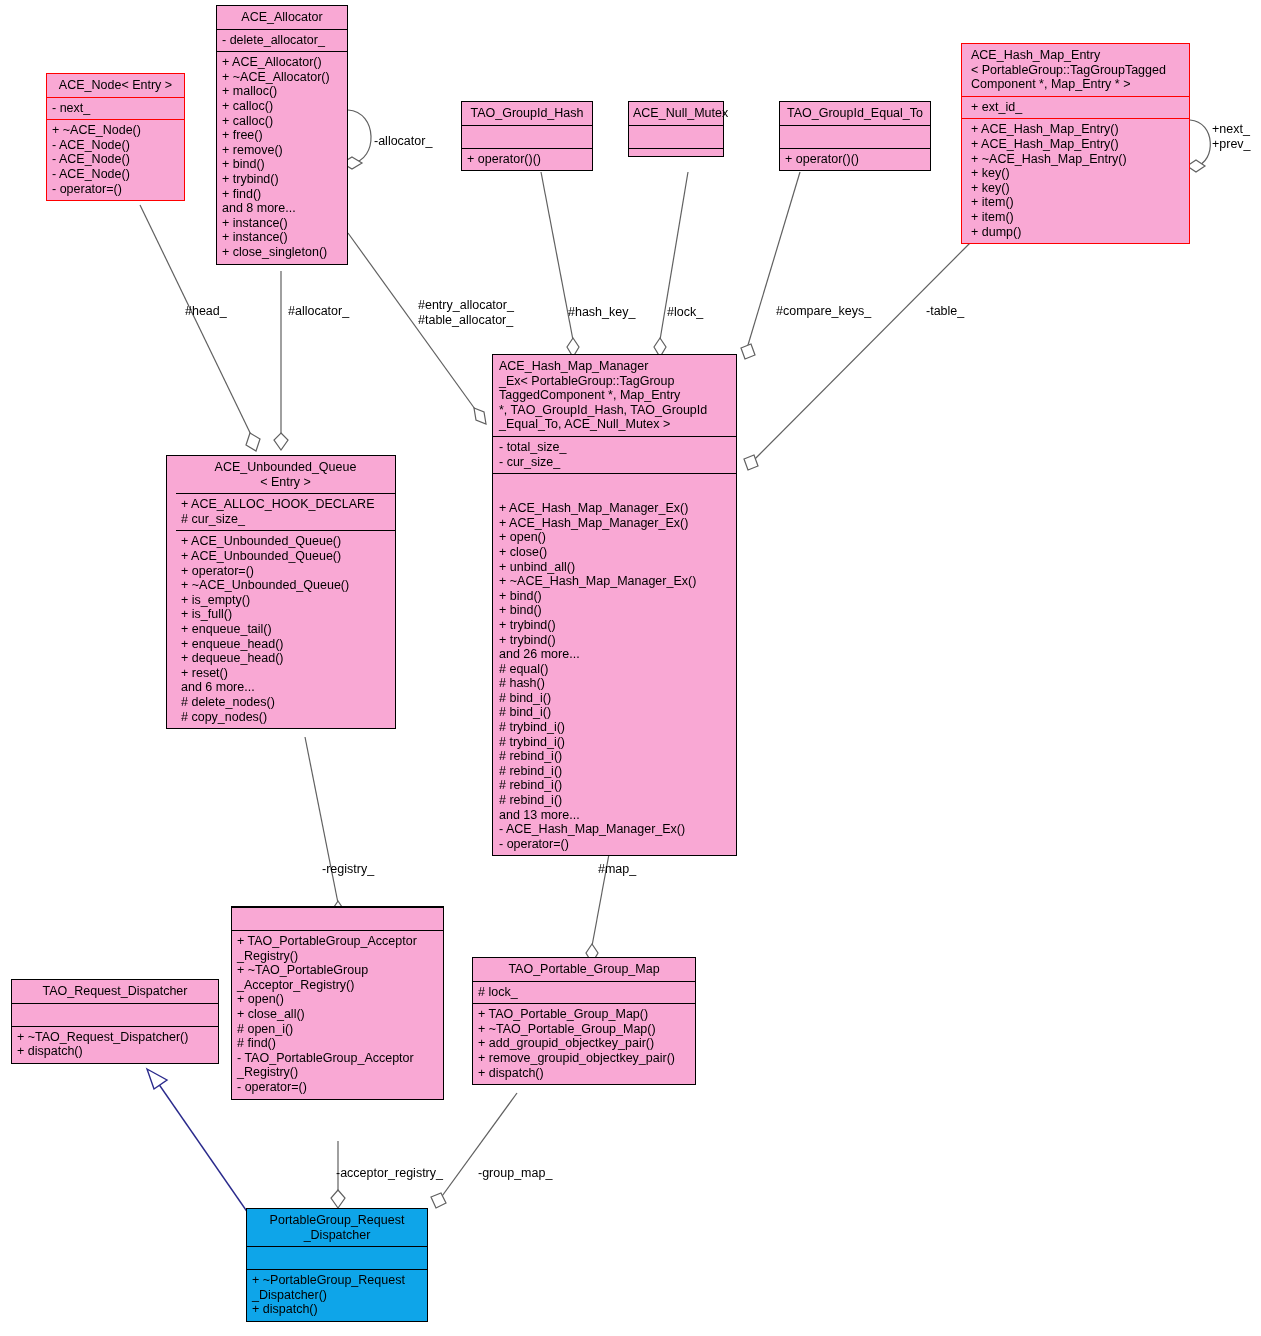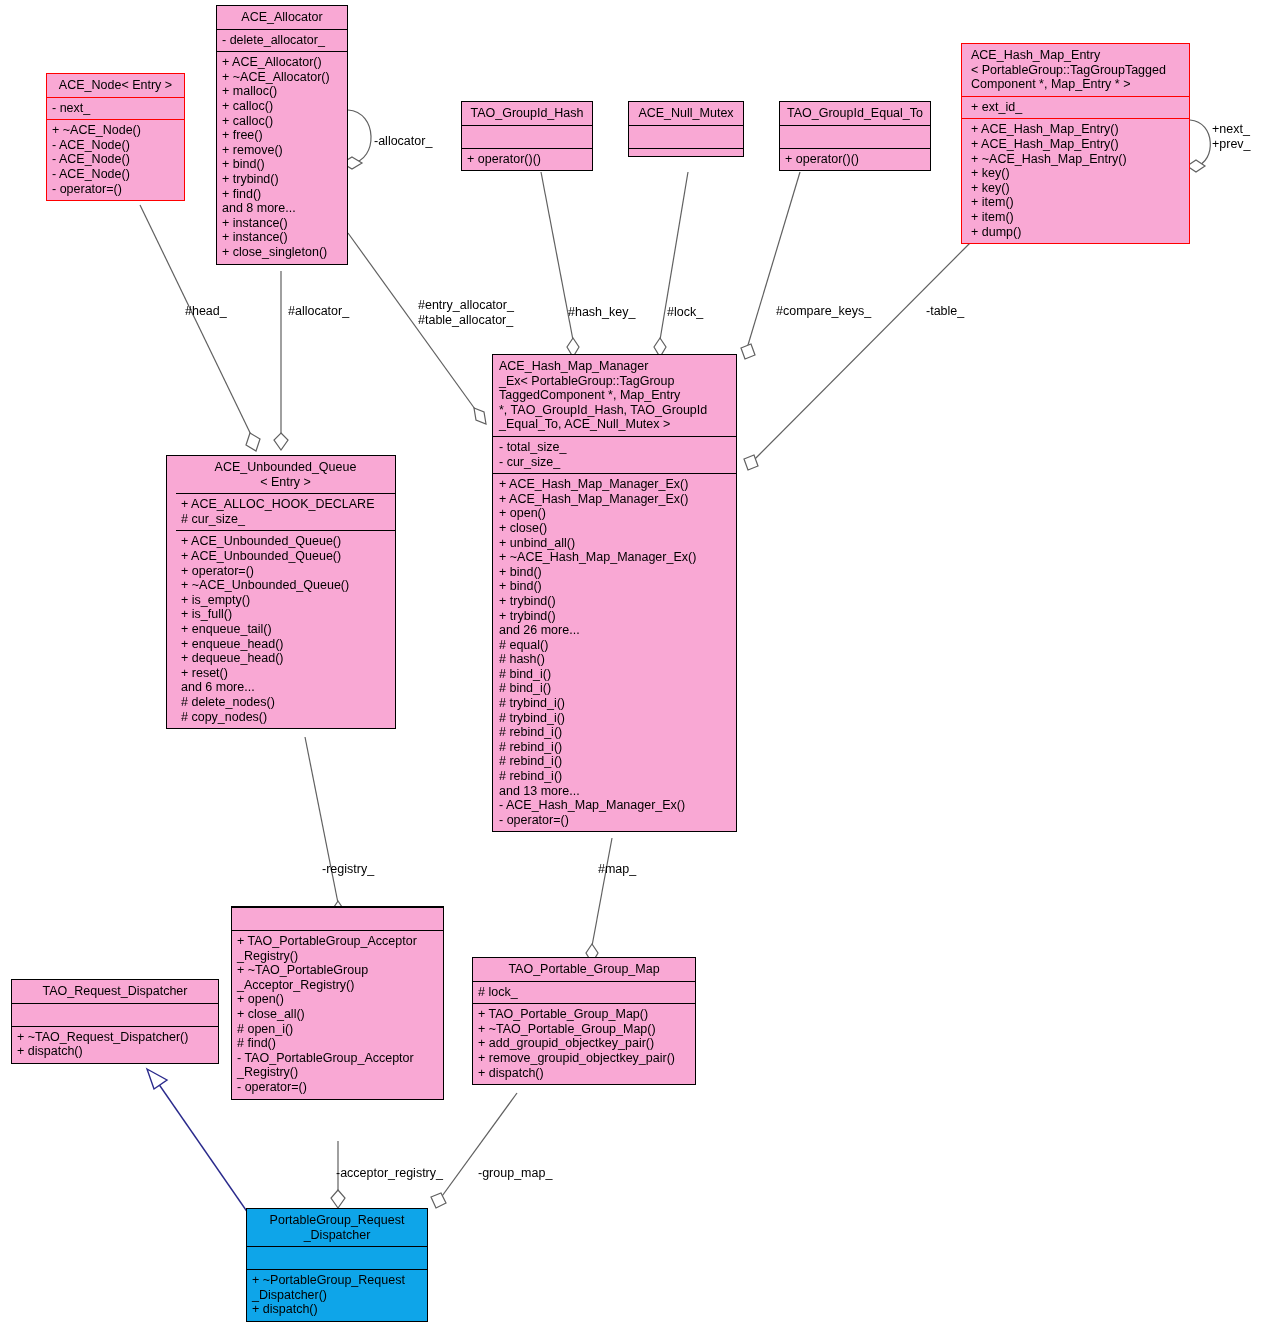--- a/index.html
+++ b/index.html
@@ -147,21 +147,21 @@
   </div>
 
   <div class="umlbox" style="left:461px; top:101px; width:132px;">
     <div class="title">TAO_GroupId_Hash</div>
     <div class="sep"></div>
     <div class="attrs empty"></div>
     <div class="sep"></div>
     <div class="ops">+ operator()()</div>
   </div>
 
-  <div class="umlbox" style="left:628px; top:101px; width:116px;">
+  <div class="umlbox" style="left:628px; top:101px; width:96px;">
     <div class="title">ACE_Null_Mutex</div>
     <div class="sep"></div>
     <div class="attrs empty"></div>
     <div class="sep"></div>
     <div class="ops empty"></div>
   </div>
 
   <div class="umlbox" style="left:779px; top:101px; width:152px;">
     <div class="title">TAO_GroupId_Equal_To</div>
     <div class="sep"></div>
@@ -190,21 +190,21 @@
   <div class="umlbox" style="left:492px; top:354px; width:245px;">
     <div class="title" style="text-align:left; padding-left:6px;">ACE_Hash_Map_Manager
 _Ex&lt; PortableGroup::TagGroup
 TaggedComponent *, Map_Entry
  *, TAO_GroupId_Hash, TAO_GroupId
     _Equal_To, ACE_Null_Mutex &gt;</div>
     <div class="sep"></div>
     <div class="attrs" style="padding-left:6px;">- total_size_
 - cur_size_</div>
     <div class="sep"></div>
-    <div class="ops" style="padding-left:6px;">+ ACE_Hash_Map_Manager_Ex()
+    <div class="ops" style="padding-left:6px;margin-top:24px;">+ ACE_Hash_Map_Manager_Ex()
 + ACE_Hash_Map_Manager_Ex()
 + open()
 + close()
 + unbind_all()
 + ~ACE_Hash_Map_Manager_Ex()
 + bind()
 + bind()
 + trybind()
 + trybind()
 and 26 more...

